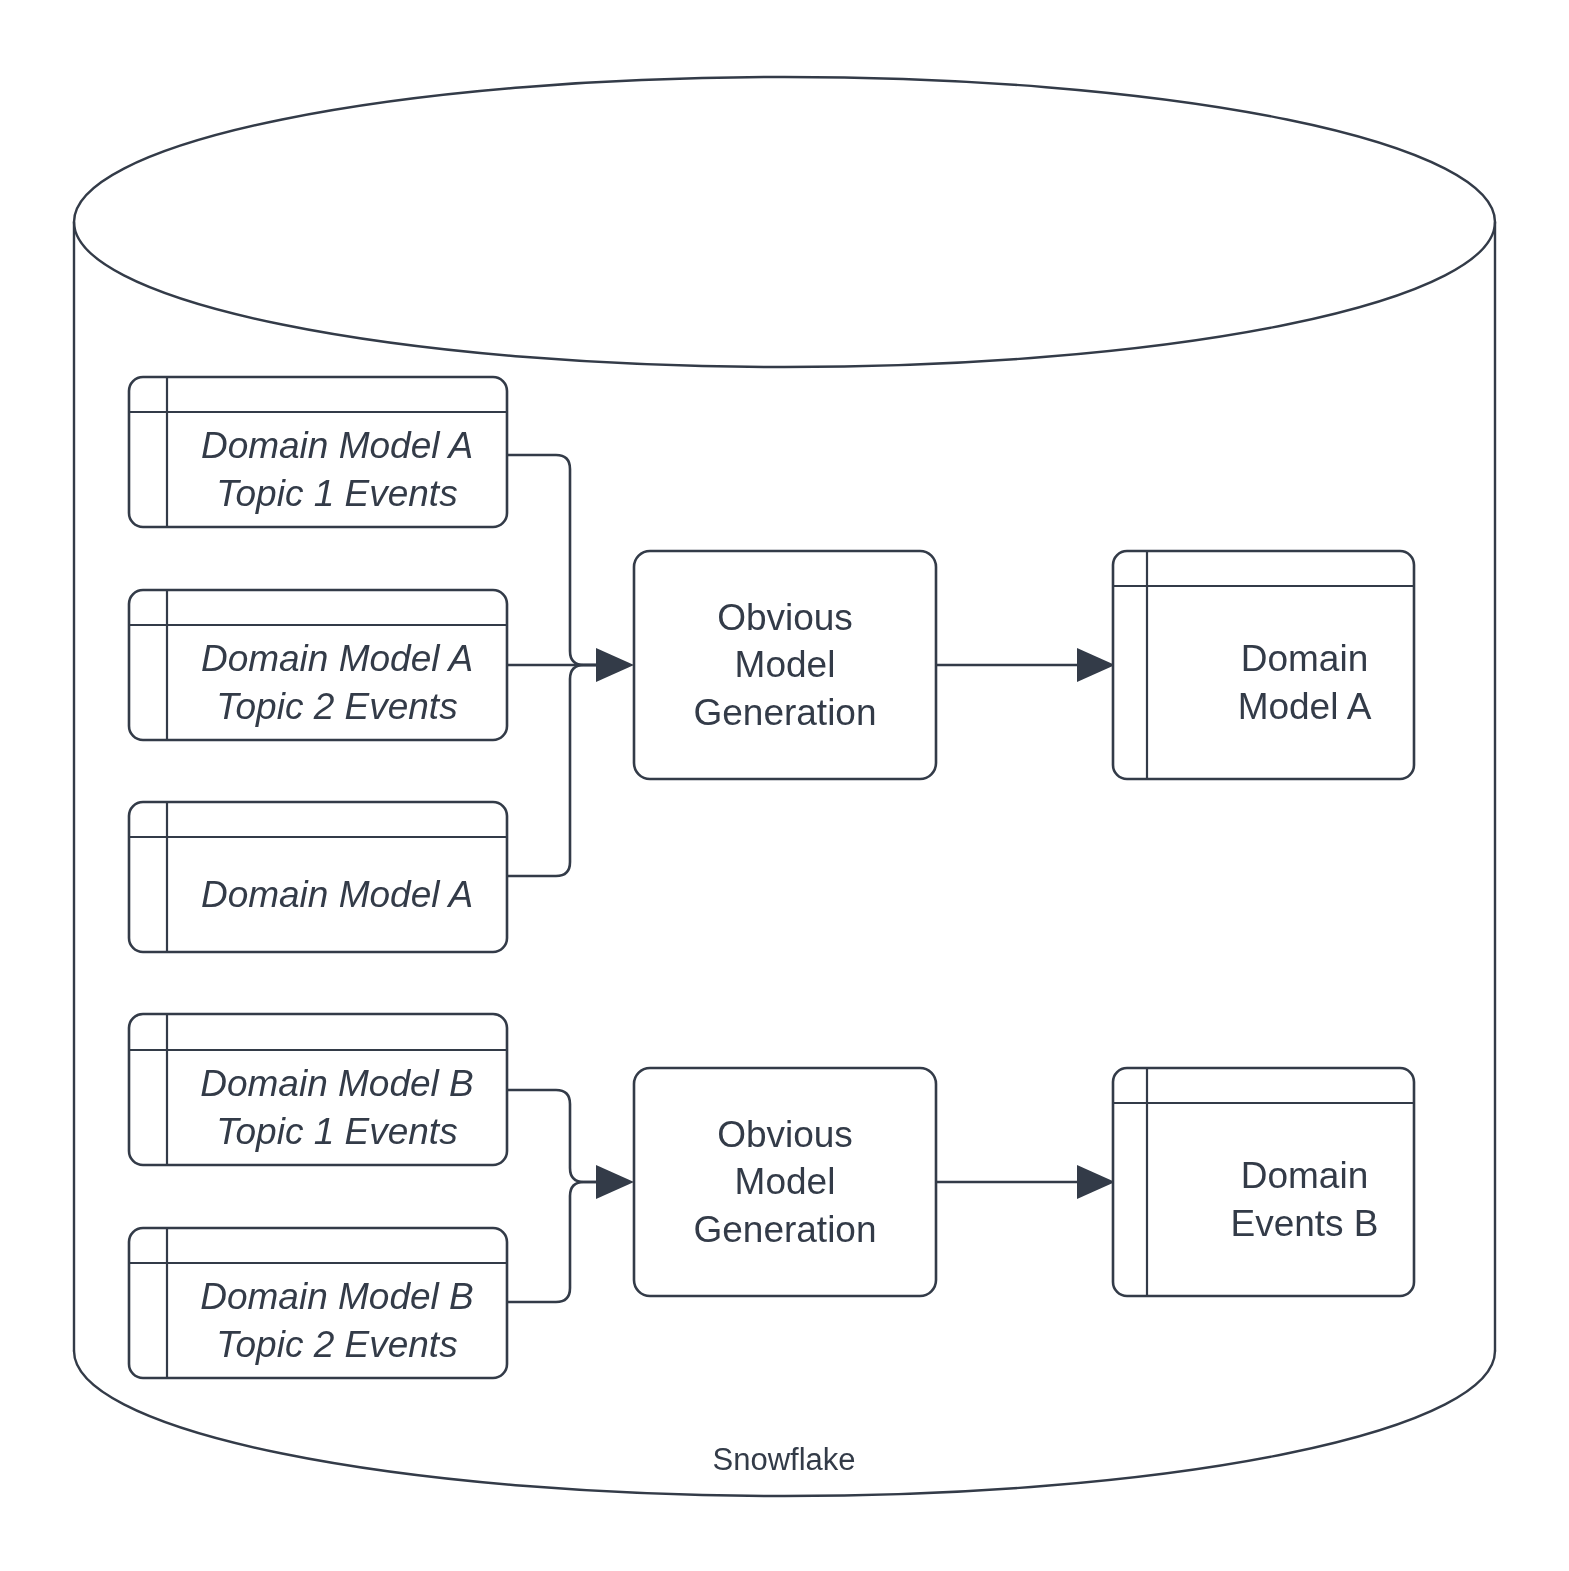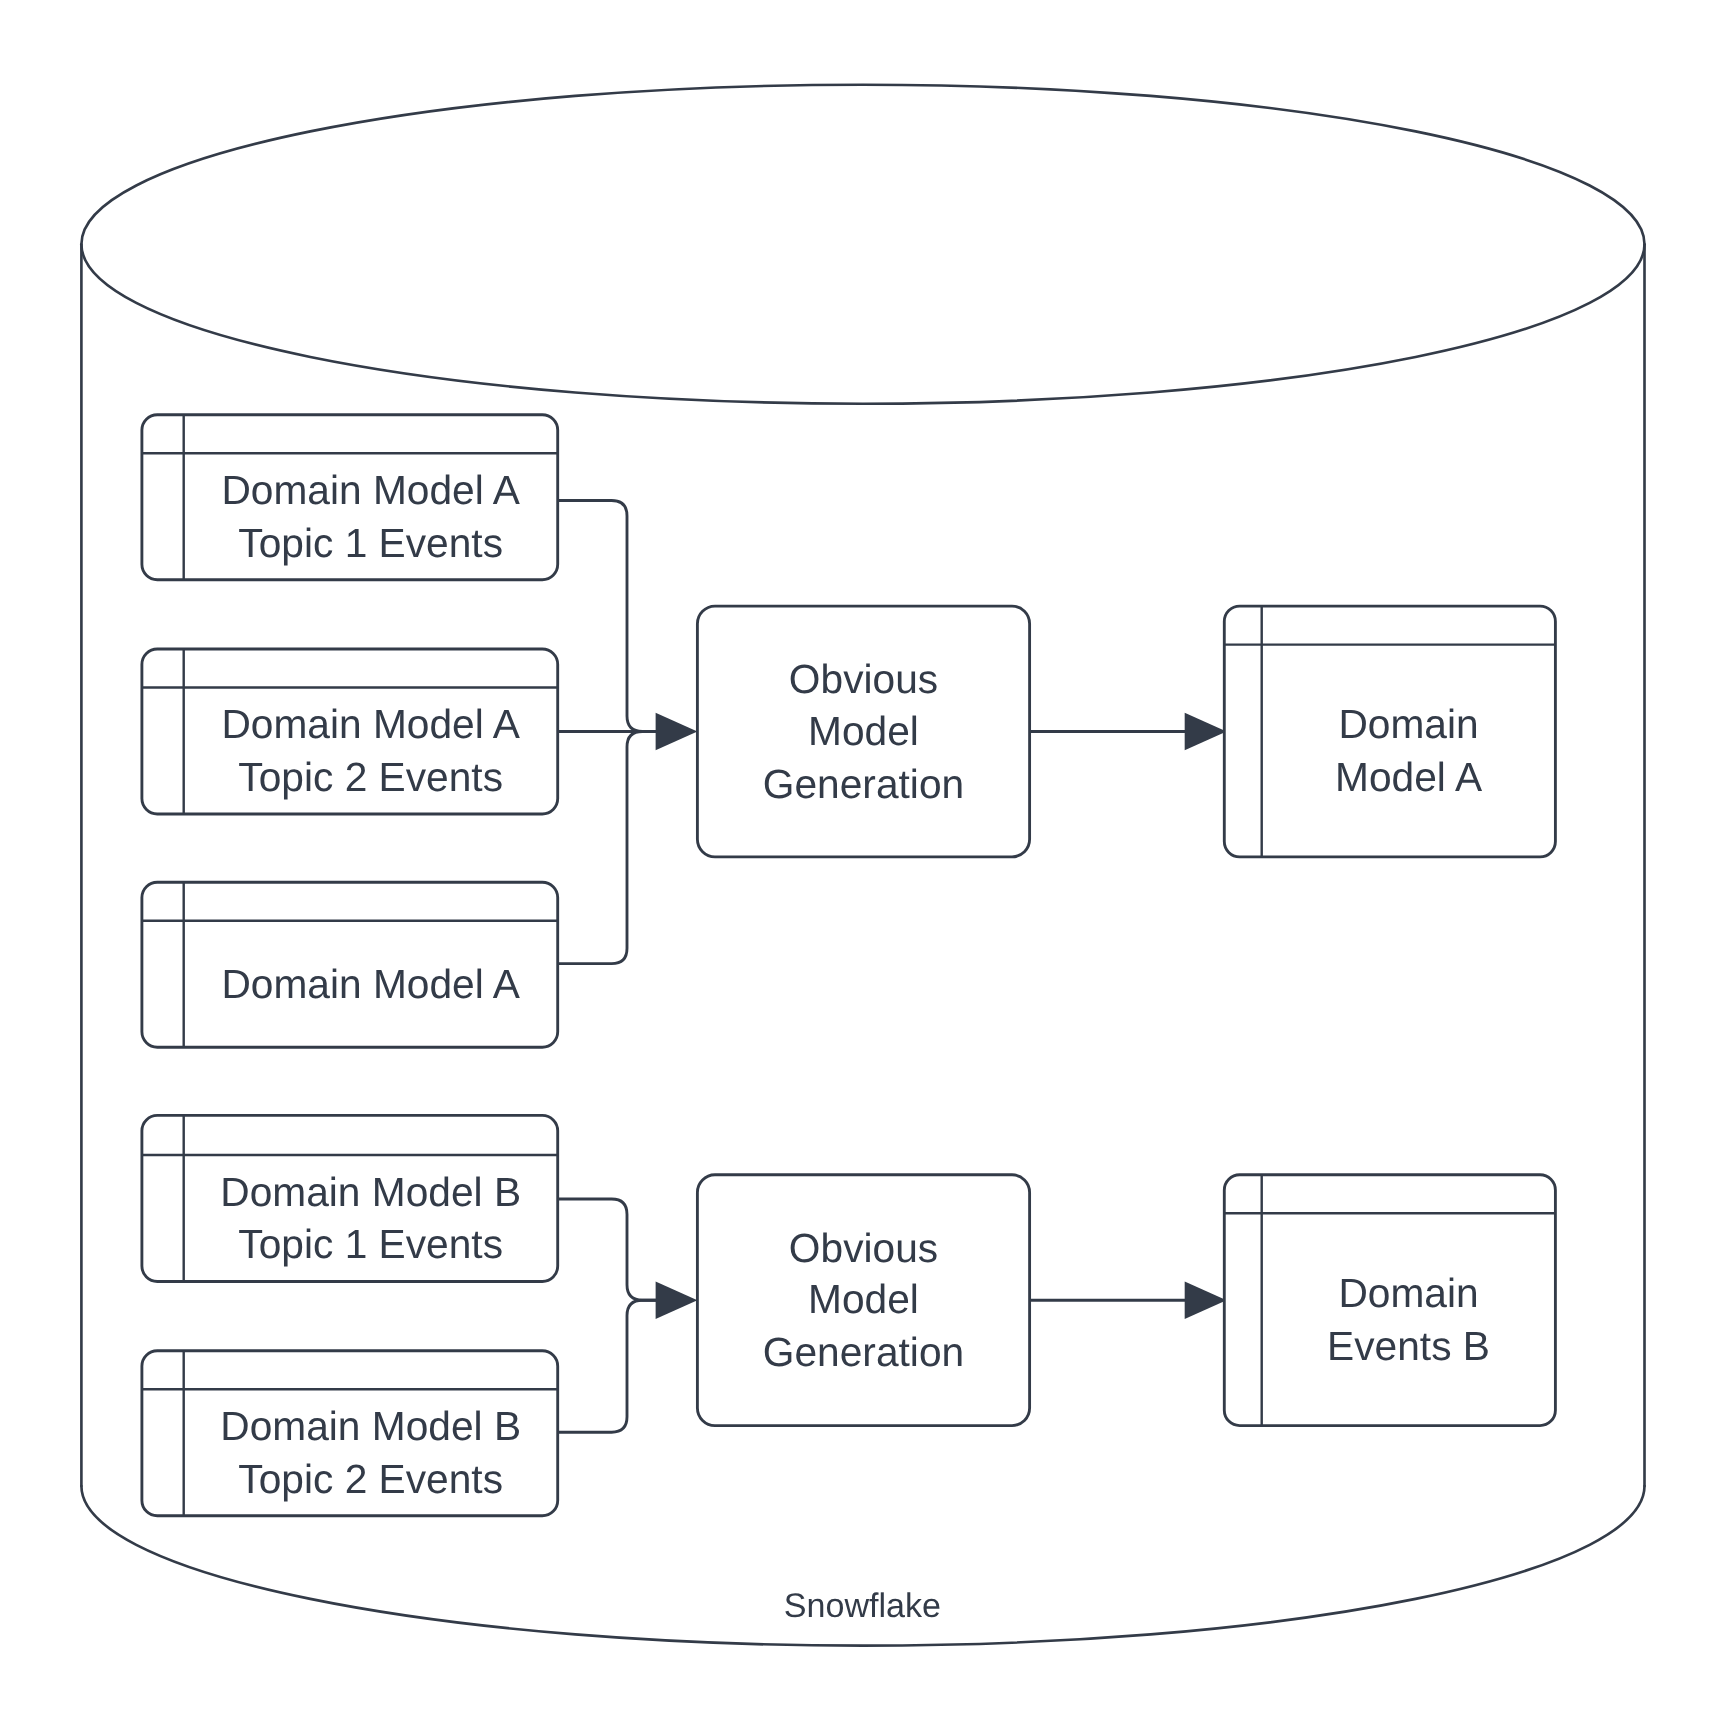--- a/index.html
+++ b/index.html
@@ -61,26 +61,28 @@
     text-align: center;
     line-height: 1.28;
     white-space: pre-line;
     pointer-events: none;
     display: flex;
     align-items: center;
     justify-content: center;
   }
   .lbl-table {
     font-size: 37px;
+    font-style: italic;
   }
   .lbl-process {
     font-size: 37px;
   }
   .lbl-output {
     font-size: 37px;
+    padding-left: 24px;
   }
   .lbl-cylinder {
     font-size: 31px;
   }
 </style>
 </head>
 <body>
 
 <div id="canvas">
 

